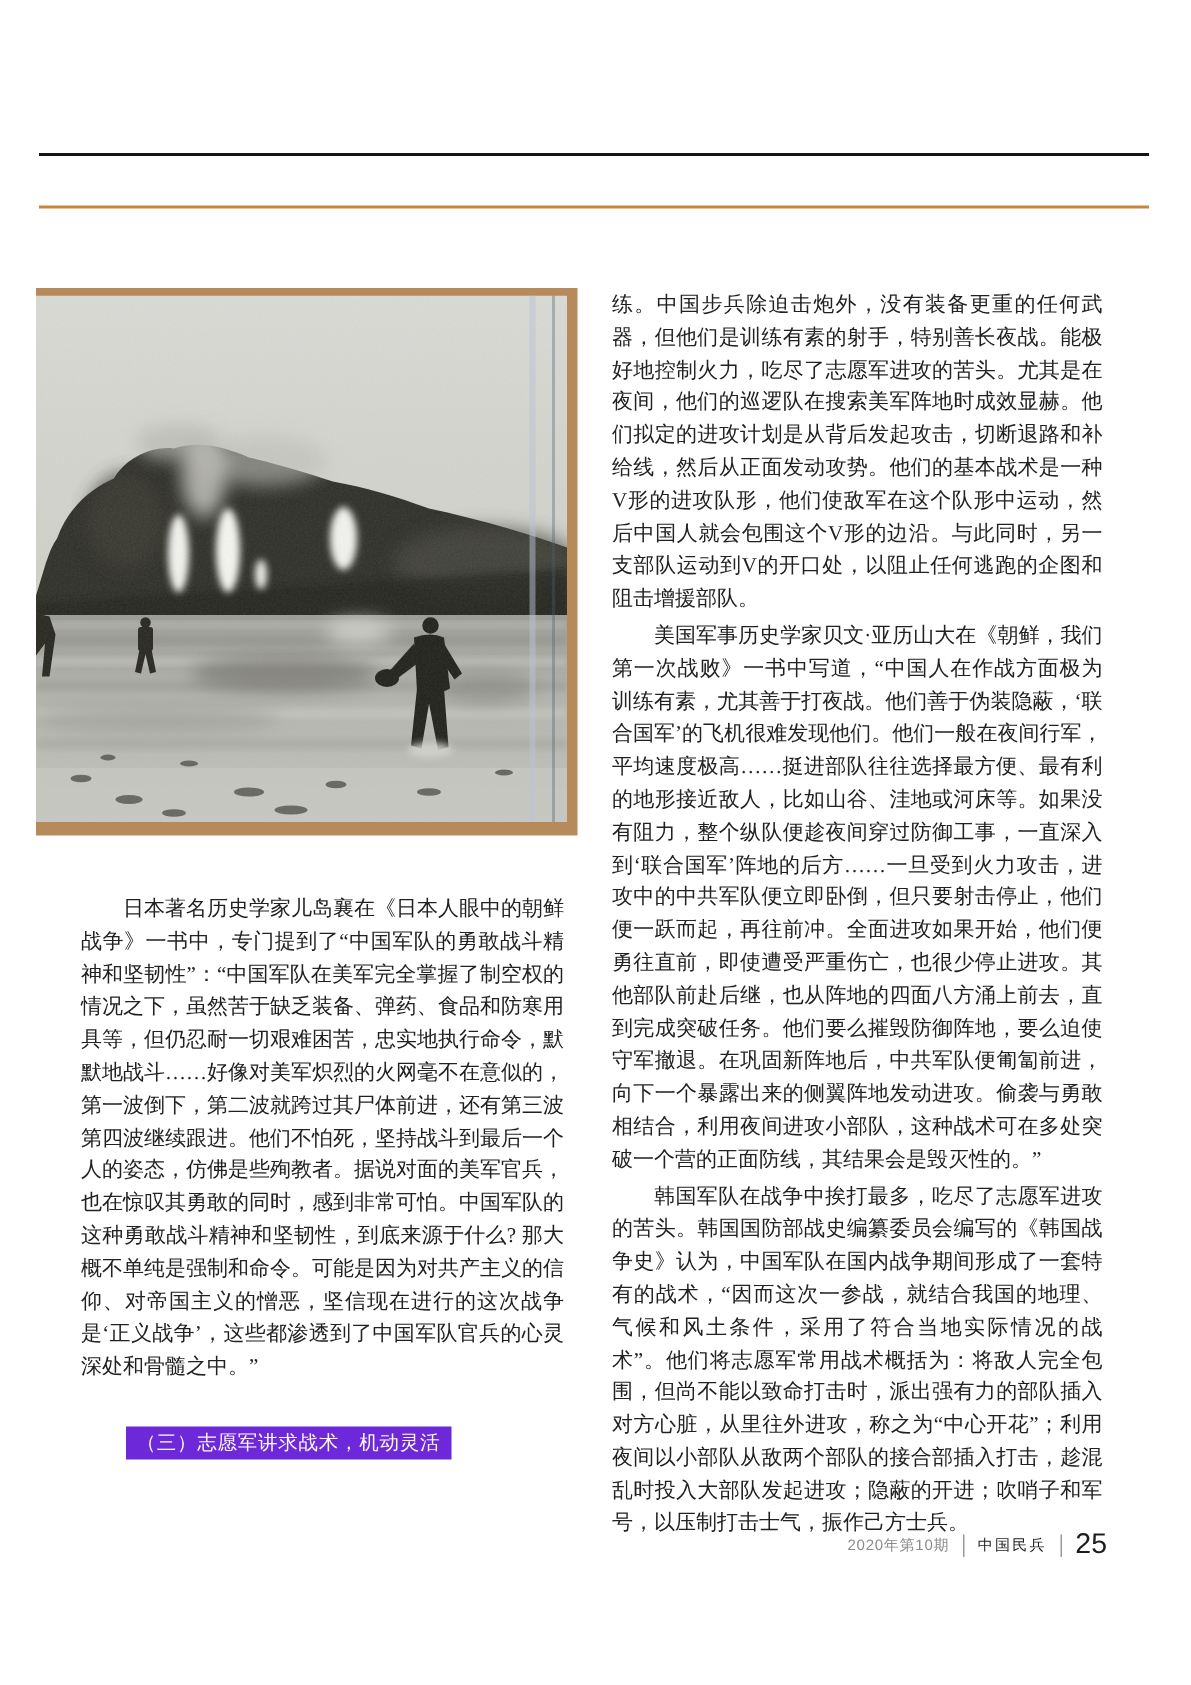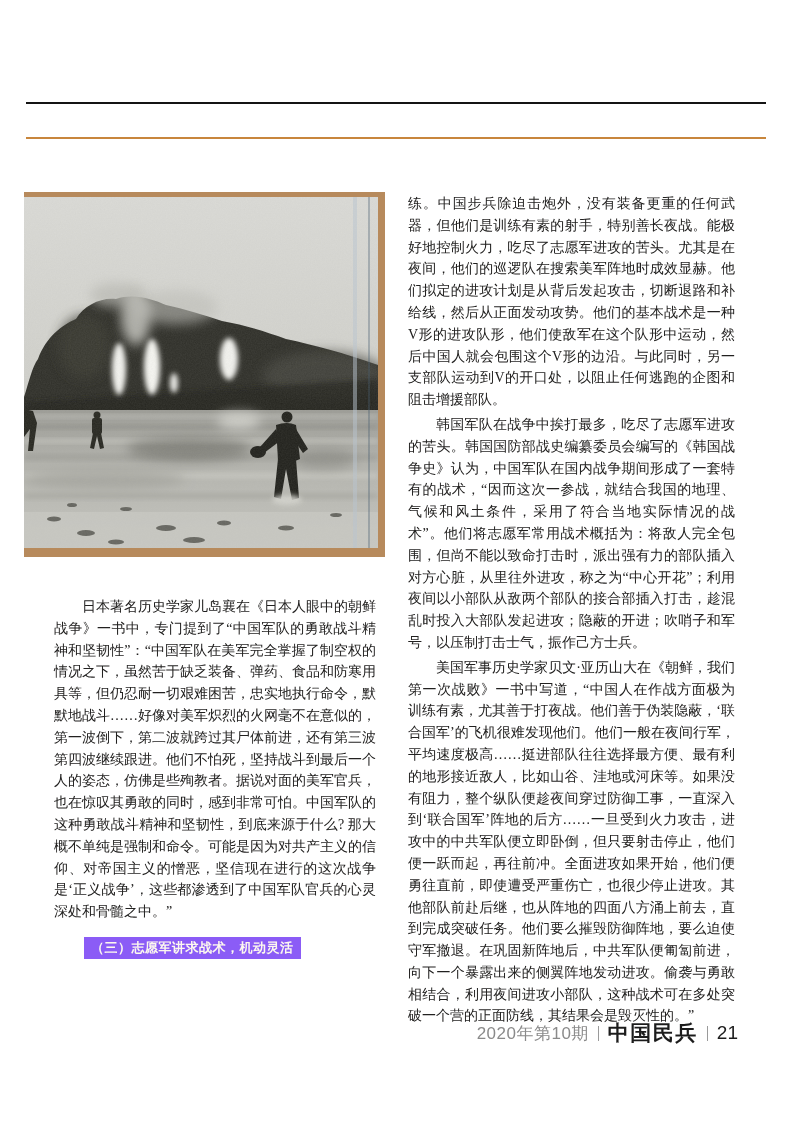--- a/index.html
+++ b/index.html
@@ -24,36 +24,36 @@
     position:absolute;
     font-size:14px;line-height:21.8px;text-align:justify;
     color:#222120;
   }
   .col p{margin:0 0 3px 0;text-indent:2em;}
   .col p.no-indent{text-indent:0;}
   .col-left{left:54px;top:596px;width:322px;}
   .col-right{left:408px;top:193px;width:327px;}
 
   .section-header{
-    display:inline-block;margin:11px 0 7px 30px;
-    background:#8b5cf6;color:#fdf8ef;
+    display:inline-block;margin:25px 0 7px 30px;
+    background:#6d28d9;color:#fdf8ef;
     font-family:"Liberation Sans","DejaVu Sans",sans-serif;
-    font-weight:bold;font-size:13px;line-height:15px;
+    font-weight:normal;font-size:13px;line-height:15px;
     padding:3px 7px 4px 7px;letter-spacing:0.5px;
     text-indent:0;
   }
 
   .footer{
     position:absolute;right:56px;top:1019px;
     display:flex;align-items:center;gap:9px;
     font-family:"Liberation Sans","DejaVu Sans",sans-serif;
   }
-  .footer .issue{font-size:17px;color:#8a8a8a;letter-spacing:0.5px;}
+  .footer .issue{font-size:10px;color:#8a8a8a;letter-spacing:0.5px;}
   .footer .sep{width:1px;height:15px;background:#9a9a9a;}
-  .footer .magazine{font-size:21px;font-weight:bold;color:#1c1c1c;letter-spacing:1.5px;}
+  .footer .magazine{font-size:10px;font-weight:normal;color:#1c1c1c;letter-spacing:1.5px;}
   .footer .pagenum{font-size:19px;color:#1c1c1c;}
 </style>
 </head>
 <body>
 
 <div class="rule rule-black"></div>
 <div class="rule rule-accent"></div>
 
 <div class="photo-frame">
   <svg viewBox="0 0 354 351" preserveAspectRatio="none">
@@ -147,23 +147,23 @@
 
 <div class="col col-left">
   <p>日本著名历史学家儿岛襄在《日本人眼中的朝鲜战争》一书中，专门提到了“中国军队的勇敢战斗精神和坚韧性”：“中国军队在美军完全掌握了制空权的情况之下，虽然苦于缺乏装备、弹药、食品和防寒用具等，但仍忍耐一切艰难困苦，忠实地执行命令，默默地战斗……好像对美军炽烈的火网毫不在意似的，第一波倒下，第二波就跨过其尸体前进，还有第三波第四波继续跟进。他们不怕死，坚持战斗到最后一个人的姿态，仿佛是些殉教者。据说对面的美军官兵，也在惊叹其勇敢的同时，感到非常可怕。中国军队的这种勇敢战斗精神和坚韧性，到底来源于什么? 那大概不单纯是强制和命令。可能是因为对共产主义的信仰、对帝国主义的憎恶，坚信现在进行的这次战争是‘正义战争’，这些都渗透到了中国军队官兵的心灵深处和骨髓之中。”</p>
   <div>
     <span class="section-header">（三）志愿军讲求战术，机动灵活</span>
   </div>
 </div>
 
 <div class="col col-right">
   <p class="no-indent">练。中国步兵除迫击炮外，没有装备更重的任何武器，但他们是训练有素的射手，特别善长夜战。能极好地控制火力，吃尽了志愿军进攻的苦头。尤其是在夜间，他们的巡逻队在搜索美军阵地时成效显赫。他们拟定的进攻计划是从背后发起攻击，切断退路和补给线，然后从正面发动攻势。他们的基本战术是一种V形的进攻队形，他们使敌军在这个队形中运动，然后中国人就会包围这个V形的边沿。与此同时，另一支部队运动到V的开口处，以阻止任何逃跑的企图和阻击增援部队。</p>
+  <p>美国军事历史学家贝文·亚历山大在《朝鲜，我们第一次战败》一书中写道，“中国人在作战方面极为训练有素，尤其善于打夜战。他们善于伪装隐蔽，‘联合国军’的飞机很难发现他们。他们一般在夜间行军，平均速度极高……挺进部队往往选择最方便、最有利的地形接近敌人，比如山谷、洼地或河床等。如果没有阻力，整个纵队便趁夜间穿过防御工事，一直深入到‘联合国军’阵地的后方……一旦受到火力攻击，进攻中的中共军队便立即卧倒，但只要射击停止，他们便一跃而起，再往前冲。全面进攻如果开始，他们便勇往直前，即使遭受严重伤亡，也很少停止进攻。其他部队前赴后继，也从阵地的四面八方涌上前去，直到完成突破任务。他们要么摧毁防御阵地，要么迫使守军撤退。在巩固新阵地后，中共军队便匍匐前进，向下一个暴露出来的侧翼阵地发动进攻。偷袭与勇敢相结合，利用夜间进攻小部队，这种战术可在多处突破一个营的正面防线，其结果会是毁灭性的。”</p>
   <p>韩国军队在战争中挨打最多，吃尽了志愿军进攻的苦头。韩国国防部战史编纂委员会编写的《韩国战争史》认为，中国军队在国内战争期间形成了一套特有的战术，“因而这次一参战，就结合我国的地理、气候和风土条件，采用了符合当地实际情况的战术”。他们将志愿军常用战术概括为：将敌人完全包围，但尚不能以致命打击时，派出强有力的部队插入对方心脏，从里往外进攻，称之为“中心开花”；利用夜间以小部队从敌两个部队的接合部插入打击，趁混乱时投入大部队发起进攻；隐蔽的开进；吹哨子和军号，以压制打击士气，振作己方士兵。</p>
-  <p>美国军事历史学家贝文·亚历山大在《朝鲜，我们第一次战败》一书中写道，“中国人在作战方面极为训练有素，尤其善于打夜战。他们善于伪装隐蔽，‘联合国军’的飞机很难发现他们。他们一般在夜间行军，平均速度极高……挺进部队往往选择最方便、最有利的地形接近敌人，比如山谷、洼地或河床等。如果没有阻力，整个纵队便趁夜间穿过防御工事，一直深入到‘联合国军’阵地的后方……一旦受到火力攻击，进攻中的中共军队便立即卧倒，但只要射击停止，他们便一跃而起，再往前冲。全面进攻如果开始，他们便勇往直前，即使遭受严重伤亡，也很少停止进攻。其他部队前赴后继，也从阵地的四面八方涌上前去，直到完成突破任务。他们要么摧毁防御阵地，要么迫使守军撤退。在巩固新阵地后，中共军队便匍匐前进，向下一个暴露出来的侧翼阵地发动进攻。偷袭与勇敢相结合，利用夜间进攻小部队，这种战术可在多处突破一个营的正面防线，其结果会是毁灭性的。”</p>
 </div>
 
 <div class="footer">
   <span class="issue">2020年第10期</span>
   <span class="sep"></span>
   <span class="magazine">中国民兵</span>
   <span class="sep"></span>
-  <span class="pagenum">21</span>
+  <span class="pagenum">25</span>
 </div>
 
 </body></html>

